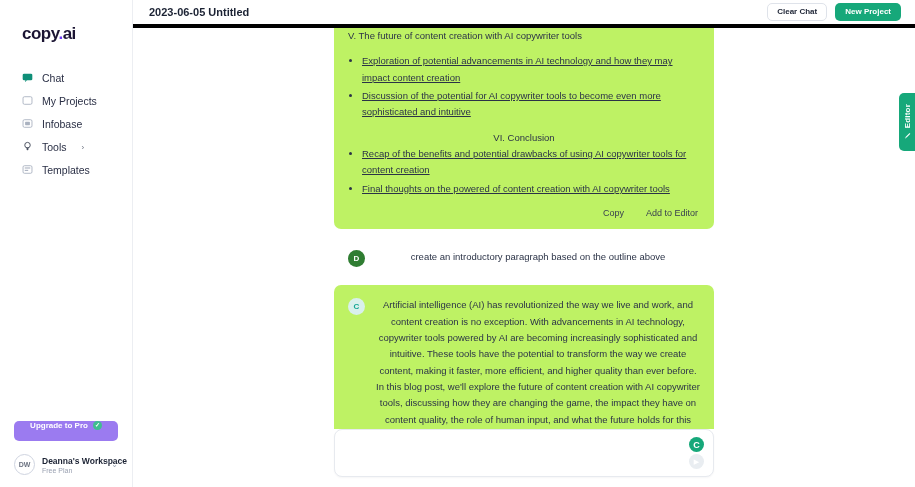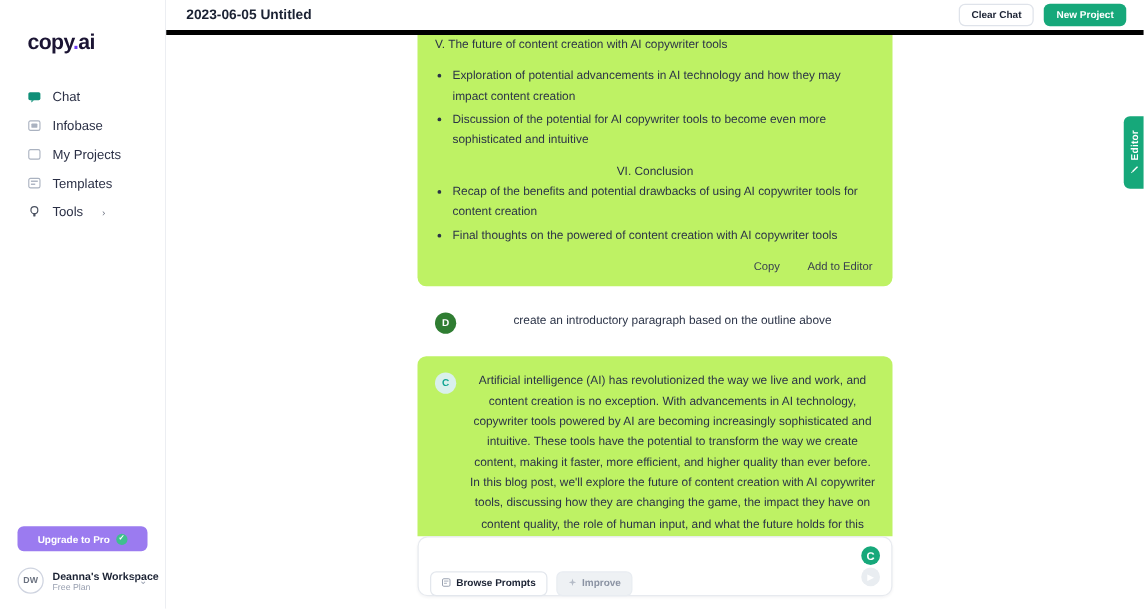--- a/index.html
+++ b/index.html
@@ -48,21 +48,21 @@
 
   .sidebar-bottom {
     margin-top: auto;
     padding: 0 14px 12px 14px;
   }
   .upgrade-btn {
     background: #9b7bf0;
     color: #ffffff;
     border-radius: 5px;
     height: 20px;
-    display: flex; align-items: center; justify-content: center;
+    display: flex; justify-content: center;
     gap: 5px;
     font-size: 8px; font-weight: bold;
     cursor: pointer;
     margin-bottom: 13px;
   }
   .upgrade-check {
     width: 9px; height: 9px; border-radius: 50%;
     background: #3fbf8f; color: #fff;
     font-size: 6px; line-height: 9px; text-align: center;
     display: inline-block;
@@ -145,21 +145,21 @@
     font-size: 8px; font-weight: bold;
     display: flex; align-items: center; justify-content: center;
     flex: 0 0 17px; margin-top: 1px;
   }
   .av-user { background: #2f7d32; color: #ffffff; }
   .av-ai { background: #d9f0ec; color: #12a594; }
   .msg-body { flex: 1 1 auto; min-width: 0; font-size: 9.5px; line-height: 1.72; color: #2b3347; }
   .msg-body p { margin-bottom: 9px; }
   .msg-body p:last-of-type { margin-bottom: 0; text-align: center; }
   .msg-body ul { margin: 0 0 9px 0; padding-left: 14px; list-style: disc; }
-  .msg-body li { margin-bottom: 2px; }
+  .msg-body li { margin-bottom: 2px; text-decoration: underline; }
   .msg-actions {
     display: flex; gap: 22px; justify-content: flex-end;
     margin-top: 9px; padding-right: 2px;
   }
   .msg-actions a {
     font-size: 9px; color: #39414f; text-decoration: none; cursor: pointer;
   }
 
   
   .composer-wrap {
@@ -243,55 +243,55 @@
               <path d="M4.5 12 L4.5 14.5 L7.5 12 Z" fill="#0f8f78"></path>
             </svg>
         </span>
         <span class="label">Chat</span>
       </div>
 
       <div class="nav-item">
         <span class="nav-icon">
           <svg width="11" height="11" viewBox="0 0 16 16">
               <rect x="1.5" y="2.5" width="13" height="11" rx="2" fill="none" stroke="#aab2c0" stroke-width="1.3"></rect>
+            </svg>
+        </span>
+        <span class="label">My Projects</span>
+      </div>
+
+      <div class="nav-item">
+        <span class="nav-icon">
+          <svg width="11" height="11" viewBox="0 0 16 16">
+              <rect x="1.5" y="2.5" width="13" height="11" rx="2" fill="none" stroke="#aab2c0" stroke-width="1.3"></rect>
               <rect x="4.5" y="5.5" width="7" height="5" rx="1" fill="#aab2c0"></rect>
             </svg>
         </span>
         <span class="label">Infobase</span>
       </div>
 
       <div class="nav-item">
         <span class="nav-icon">
           <svg width="11" height="11" viewBox="0 0 16 16">
-              <rect x="1.5" y="2.5" width="13" height="11" rx="2" fill="none" stroke="#aab2c0" stroke-width="1.3"></rect>
-            </svg>
-        </span>
-        <span class="label">My Projects</span>
+              <circle cx="8" cy="6" r="4" fill="none" stroke="#4a5160" stroke-width="1.4"></circle>
+              <rect x="6.7" y="9.5" width="2.6" height="4" rx="1" fill="#4a5160"></rect>
+            </svg>
+        </span>
+        <span class="label">Tools</span>
+        <span class="chev">›</span>
       </div>
 
       <div class="nav-item">
         <span class="nav-icon">
           <svg width="11" height="11" viewBox="0 0 16 16">
               <rect x="1.5" y="2.5" width="13" height="11" rx="2" fill="none" stroke="#aab2c0" stroke-width="1.3"></rect>
               <rect x="4" y="5" width="8" height="1.6" fill="#aab2c0"></rect>
               <rect x="4" y="8.5" width="5" height="1.6" fill="#aab2c0"></rect>
             </svg>
         </span>
         <span class="label">Templates</span>
-      </div>
-
-      <div class="nav-item">
-        <span class="nav-icon">
-          <svg width="11" height="11" viewBox="0 0 16 16">
-              <circle cx="8" cy="6" r="4" fill="none" stroke="#4a5160" stroke-width="1.4"></circle>
-              <rect x="6.7" y="9.5" width="2.6" height="4" rx="1" fill="#4a5160"></rect>
-            </svg>
-        </span>
-        <span class="label">Tools</span>
-        <span class="chev">›</span>
       </div>
     </nav>
 
     <div class="sidebar-bottom">
       <div class="upgrade-btn">
         <span>Upgrade to Pro</span>
         <span class="upgrade-check">✓</span>
       </div>
       <div class="workspace">
         <div class="avatar-ws">DW</div>
@@ -350,40 +350,20 @@
 
           </div>
         </div>
 
       </div>
     </div>
 
     <div class="composer-wrap">
       <div class="composer">
         <input class="composer-input" type="text" placeholder="" style="">
-        <div class="composer-chips">
-          <div class="chip chip-browse">
-            <span class="chip-ic">
-              <svg width="8" height="8" viewBox="0 0 16 16">
-                  <rect x="2" y="2" width="12" height="12" rx="2" fill="none" stroke="#9aa2b1" stroke-width="1.6"></rect>
-                  <rect x="4.5" y="5" width="7" height="1.4" fill="#9aa2b1"></rect>
-                  <rect x="4.5" y="8.5" width="4.5" height="1.4" fill="#9aa2b1"></rect>
-                </svg>
-            </span>
-            <span>Browse Prompts</span>
-          </div>
-          <div class="chip chip-improve">
-            <span class="chip-ic">
-              <svg width="8" height="8" viewBox="0 0 16 16">
-                  <path d="M8 1.5 L9.4 6.2 L14 7.6 L9.4 9 L8 13.6 L6.6 9 L2 7.6 L6.6 6.2 Z" fill="#b4bbc7"></path>
-                </svg>
-            </span>
-            <span>Improve</span>
-          </div>
-        </div>
         <div class="brand-badge">C</div>
         <button class="send-btn">▶</button>
       </div>
     </div>
 
     <div class="editor-tab">
       <span class="vtext">
         <span>
           <svg width="7" height="7" viewBox="0 0 16 16">
               <path d="M2 12.2 L10.6 3.6 L12.4 5.4 L3.8 14 L2 14 Z" fill="#ffffff"></path>

